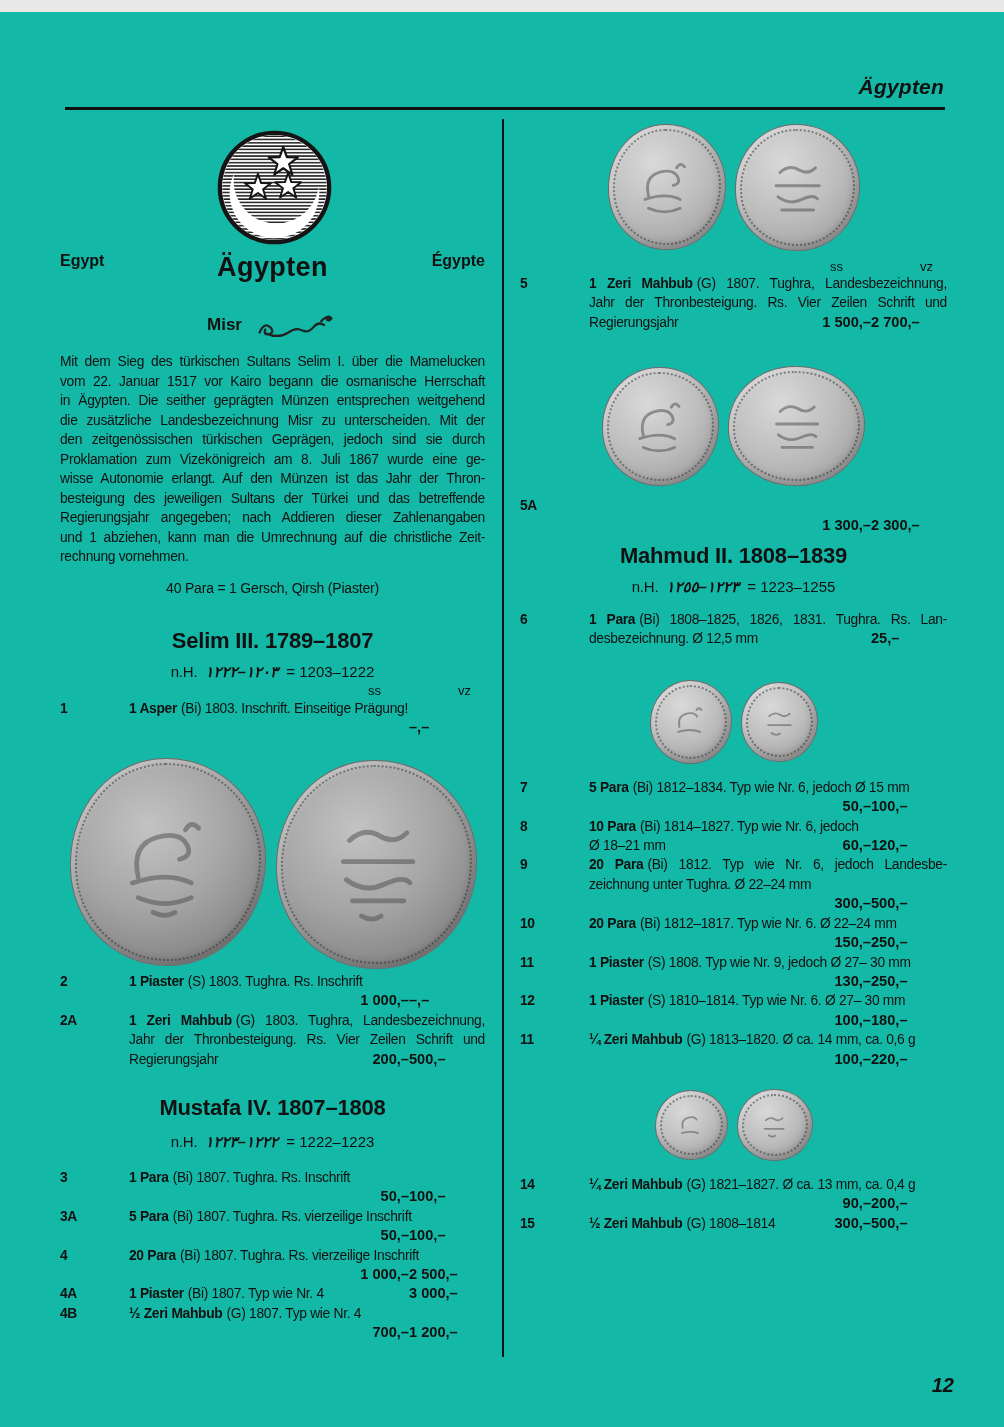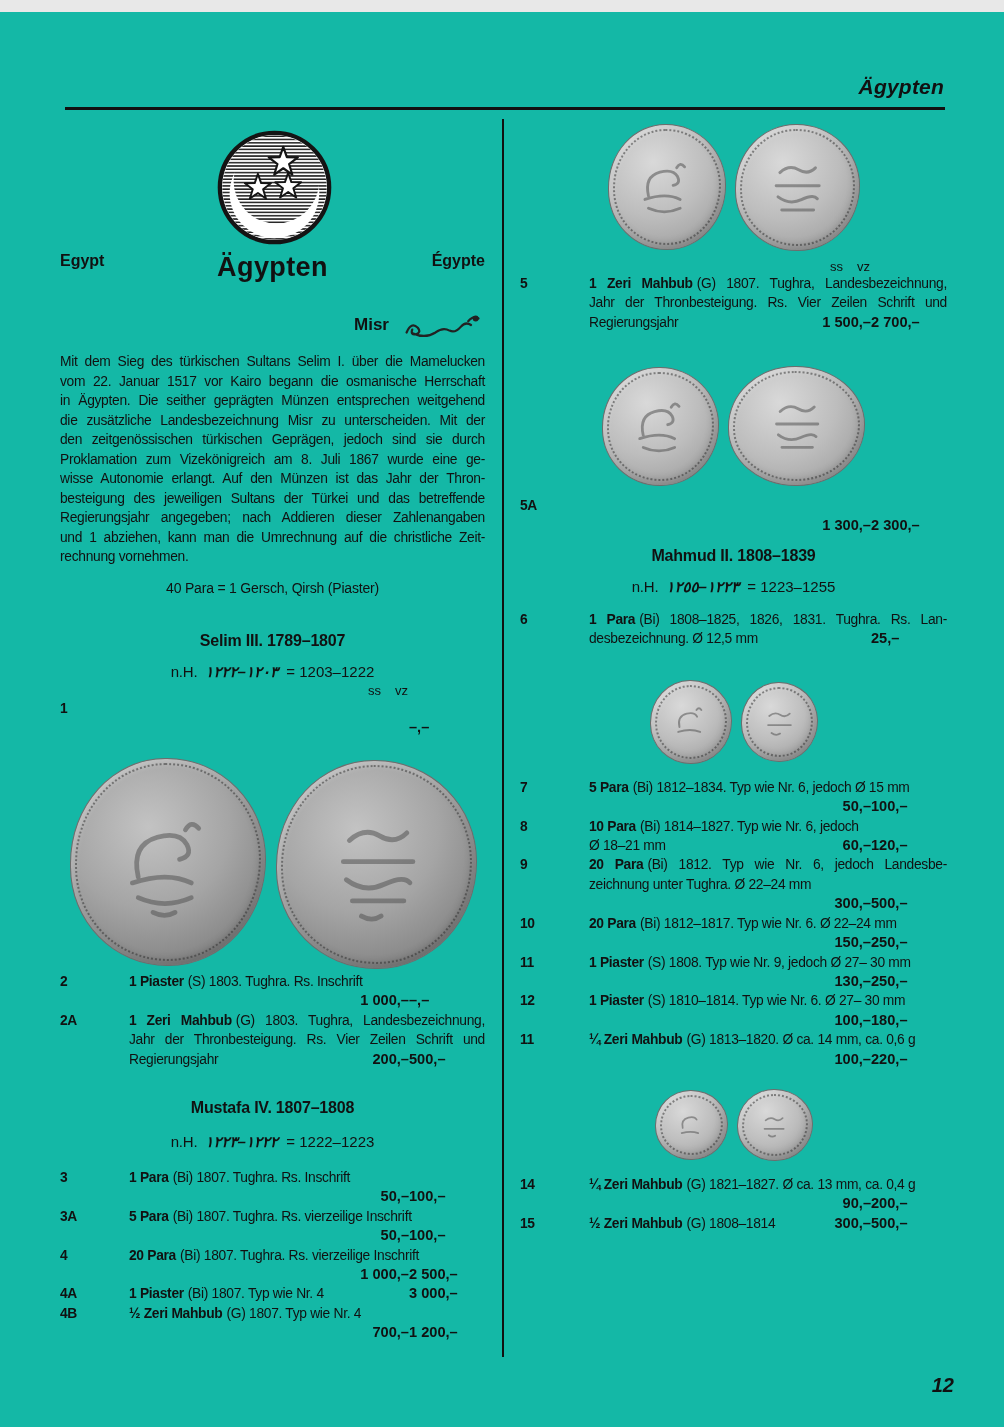--- a/index.html
+++ b/index.html
@@ -12,41 +12,41 @@
   .head-rule{position:absolute;left:65px;right:59px;top:95px;height:3px;background:#111;}
   .divider{position:absolute;left:502px;top:107px;width:2px;height:1238px;background:#111;}
   .pageno{position:absolute;top:1362px;right:50px;font-size:20px;font-weight:bold;font-style:italic;}
 
   
   .logo{position:absolute;left:216px;top:117px;width:117px;height:117px;}
   .names-row{position:absolute;left:60px;top:240px;width:425px;display:flex;align-items:flex-start;}
   .name-side{width:90px;font-weight:bold;font-size:16px;flex:none;}
   .name-side.right{text-align:right;}
   .name-center{flex:1;text-align:center;font-weight:bold;font-size:27px;letter-spacing:.4px;}
-  .misr-row{position:absolute;left:60px;top:298px;width:425px;display:flex;justify-content:flex-end;
+  .misr-row{position:absolute;left:60px;top:298px;width:425px;display:flex;justify-content:center;
             align-items:center;gap:12px;}
   .misr-label{font-weight:bold;font-size:17px;}
   .para{position:absolute;left:60px;top:340px;width:425px;font-size:13.8px;letter-spacing:-.3px;
         line-height:19.55px;}
   .jline{text-align:justify;text-align-last:justify;}
   .conv{position:absolute;left:60px;top:568px;width:425px;text-align:center;font-size:14px;
         letter-spacing:-.2px;}
 
   
-  .sec-head{font-weight:bold;font-size:16px;text-align:center;letter-spacing:-.2px;line-height:20px;}
+  .sec-head{font-weight:bold;font-size:22px;text-align:center;letter-spacing:-.2px;line-height:20px;}
   .hijri{text-align:center;font-size:15px;letter-spacing:-.2px;line-height:20px;}
   .hijri .ar{font-style:italic;font-weight:bold;padding:0 4px;}
   .selim-head{position:absolute;left:60px;top:619px;width:425px;}
   .selim-hijri{position:absolute;left:60px;top:650px;width:425px;}
 
   
   .pcols{display:flex;font-size:13px;line-height:15px;}
   .pcols .fill{flex:1;}
   .pl{width:95px;flex:none;text-align:right;padding-right:14px;}
-  .pl2{width:76px;flex:none;padding-right:14px;}
+  .pl2{width:76px;flex:none;text-align:right;padding-right:14px;}
   .pcols-left{position:absolute;left:60px;top:671px;width:425px;}
 
   
   .items,.item{font-size:13.8px;letter-spacing:-.3px;line-height:19.4px;}
   .irow{display:flex;}
   .ino{width:69px;flex:none;font-weight:bold;}
   .itx{flex:1;white-space:nowrap;}
   .itx.just,.cont.just{white-space:normal;text-align:justify;text-align-last:justify;}
   .itx b{margin-right:4px;}
   .cont{padding-left:69px;white-space:nowrap;}
@@ -153,20 +153,21 @@
 
   <div class="pcols pcols-left">
     <span class="fill"></span>
     <span class="pl">ss</span>
     <span class="pl2">vz</span>
   </div>
 
   <div class="item item1">
     <div class="irow">
         <span class="ino">1</span>
+        <span class="itx"><b>1 Asper</b><span>(Bi) 1803. Inschrift. Einseitige Prägung!</span></span>
       </div>
     <div class="prow">
         <span class="fill"></span>
         <span class="pss"></span>
         <span class="pvz">–,–</span>
       </div>
   </div>
 
   <div class="coin coin-dark coinC" style="left:70px;top:746px;width:194px;height:206px">
     <svg viewBox="0 0 100 100">

